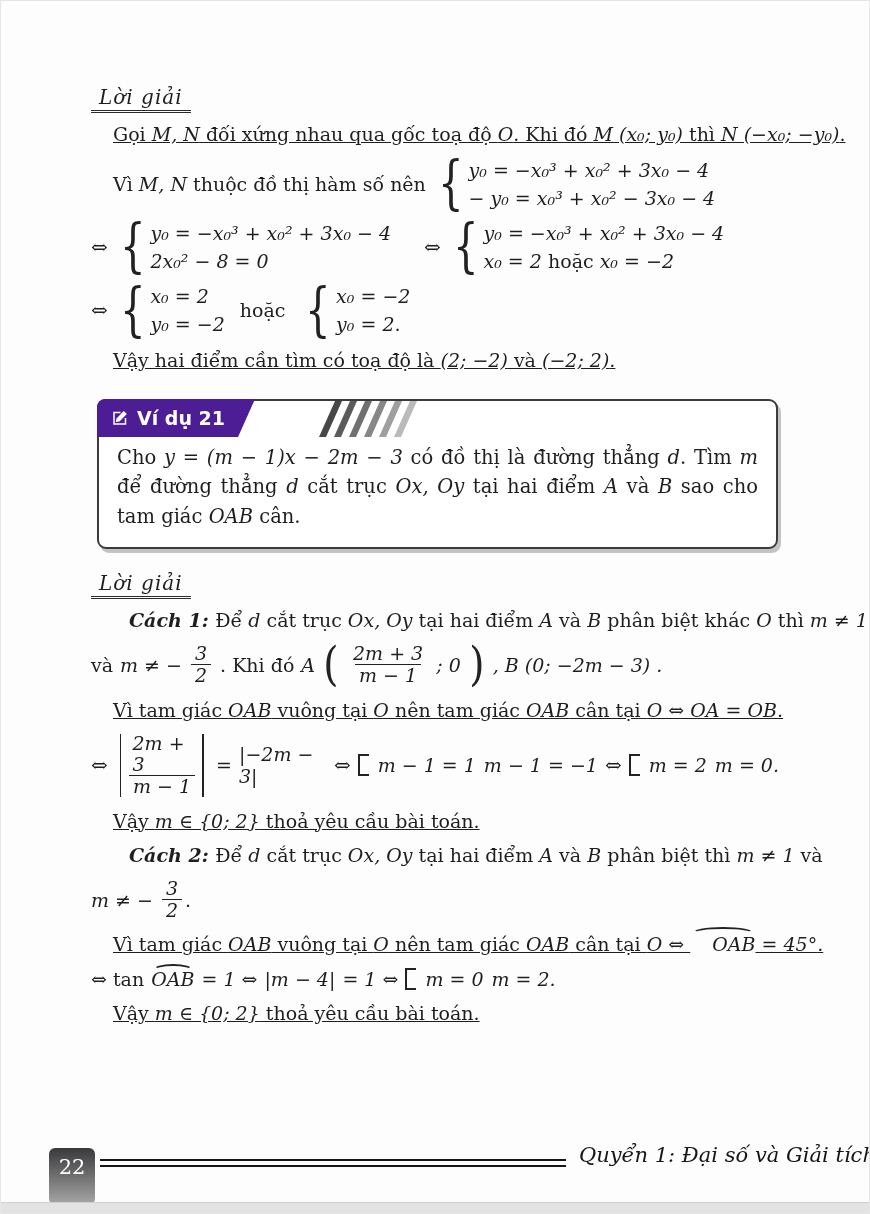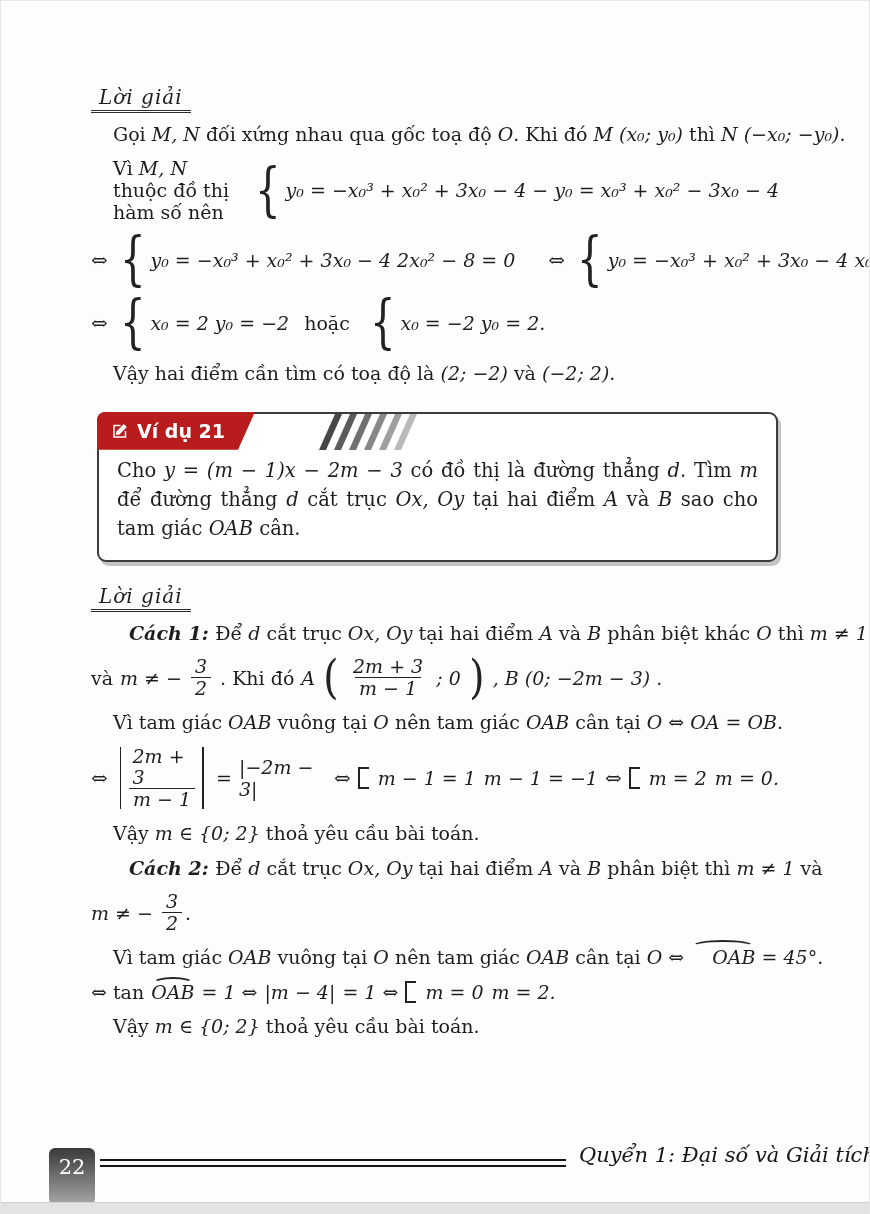--- a/index.html
+++ b/index.html
@@ -7,39 +7,39 @@
         font-family:"DejaVu Serif","Liberation Serif",serif;color:#1e1e1e;
         border:1px solid #e6e6e6;box-sizing:border-box;}
   .content{padding:84px 90px 0 90px;}
 
   
   .loigiai{text-align:left;font-weight:normal;font-size:20px;margin:0 0 12px 0;}
   .loigiai .script{font-style:italic;letter-spacing:1px;border-bottom:3px double #2b2b2b;
                    padding:0 8px 1px 8px;}
 
   .para{font-size:19px;line-height:1.38;margin:8px 0;}
-  .indent{text-indent:22px;}
+  .indent{text-indent:22px;text-decoration:underline;}
   .indent2{text-indent:38px;}
   .nowrap{white-space:nowrap;}
 
   .seg-t{font-style:normal;}
   .seg-m{font-style:italic;}
   .seg-b{font-style:italic;font-weight:bold;}
   .seg-h{font-style:italic;position:relative;display:inline-block;}
   .seg-h::before, .hat::before{content:"";position:absolute;left:2px;right:1px;top:-4px;height:8px;
         border:2px solid transparent;border-top:2.2px solid #222;border-radius:50%;}
   .hat{font-style:italic;position:relative;display:inline-block;}
 
   
   .eqrow{display:flex;align-items:center;font-size:19px;margin:10px 0;gap:7px;}
   .iff{font-style:normal;font-size:20px;}
   .system{display:inline-flex;align-items:center;}
   .brace{font-size:56px;line-height:.95;font-style:normal;transform:scaleX(.72) scaleY(1.02);
          color:#222;margin-right:-2px;}
-  .syslines{display:inline-flex;flex-direction:row;gap:6px;margin-left:2px;}
+  .syslines{display:inline-flex;flex-direction:column;gap:6px;margin-left:2px;}
   .mathline{font-style:italic;white-space:nowrap;}
   .hoac{font-style:normal;margin:0 8px;}
 
   .frac{display:inline-flex;flex-direction:column;align-items:center;font-style:italic;
         line-height:1.12;vertical-align:middle;margin:0 2px;}
   .frac .num{padding:0 4px;}
   .frac .den{padding:0 4px;border-top:1.7px solid #222;}
 
   .bigparen{font-size:46px;line-height:.85;font-style:normal;transform:scaleX(.85);color:#222;}
   .absgroup{display:inline-flex;align-items:stretch;}
@@ -48,21 +48,21 @@
   .cases{display:inline-flex;align-items:center;}
   .lbrak{align-self:stretch;width:9px;border-left:2.4px solid #222;border-top:2.4px solid #222;
          border-bottom:2.4px solid #222;margin-right:9px;}
   .caselines{display:inline-flex;flex-direction:row;gap:8px;}
 
   
   .example-box{position:relative;margin:26px 0 0 6px;width:681px;box-sizing:border-box;
         background:#ffffff;border:2px solid #3c3c3e;border-radius:9px;
         box-shadow:3px 4px 0 rgba(110,110,110,.4);padding:42px 18px 16px 18px;}
   .badge{position:absolute;top:-2px;left:-2px;height:38px;display:flex;align-items:center;gap:9px;
-        background:#b91c1c;color:#fff;padding:0 30px 0 15px;
+        background:#4c1d95;color:#fff;padding:0 30px 0 15px;
         clip-path:polygon(0 0,100% 0,calc(100% - 17px) 100%,0 100%);
         border-top-left-radius:8px;
         font-family:"DejaVu Sans","Liberation Sans",sans-serif;font-weight:bold;font-size:19px;}
   .badge-icon{display:flex;align-items:center;}
   .stripes{position:absolute;top:0;left:228px;height:36px;display:flex;gap:8px;}
   .stripes span{width:7px;height:36px;transform:skewX(-24deg);}
   .stripes span:nth-child(1){background:#474747;}
   .stripes span:nth-child(2){background:#5b5b5b;}
   .stripes span:nth-child(3){background:#707070;}
   .stripes span:nth-child(4){background:#878787;}

